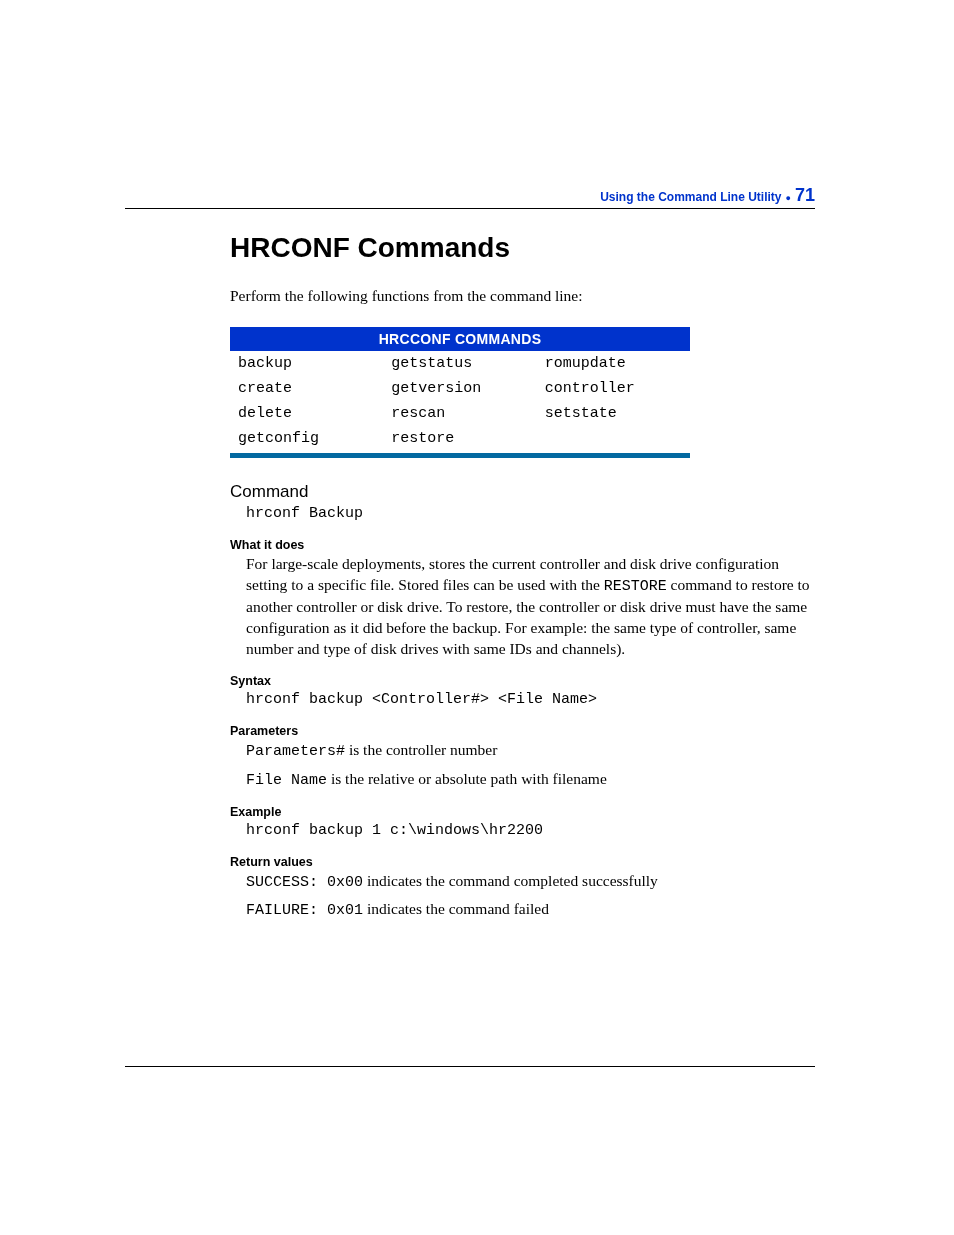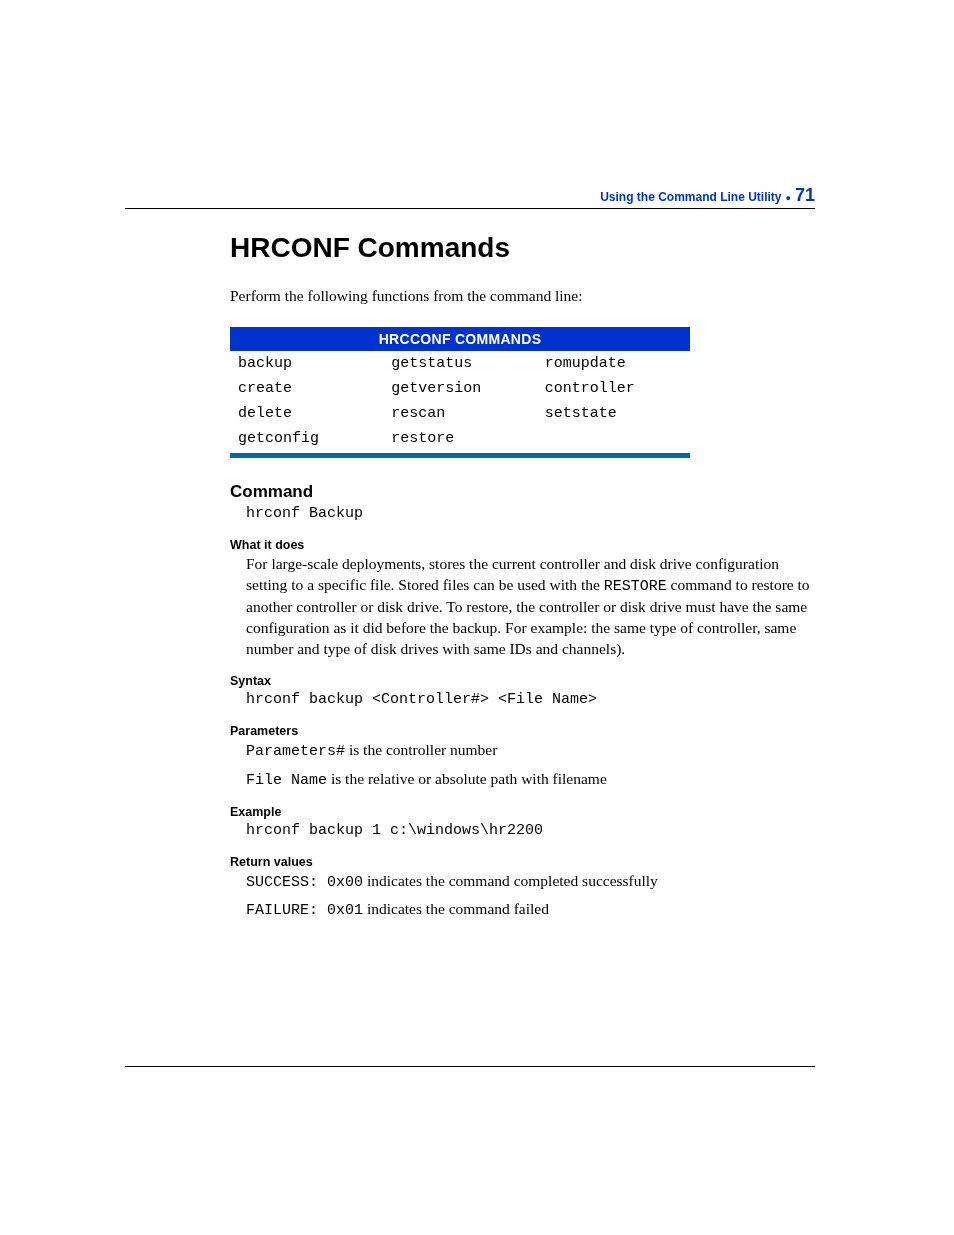--- a/index.html
+++ b/index.html
@@ -75,21 +75,21 @@
     font-size: 15px;
     padding: 4px 8px 4px 8px;
     width: 33%;
   }
   .cmd-table tr.last td {
     border-bottom: 5px solid #0369a1;
     padding-bottom: 6px;
   }
   h2 {
     font-family: Arial, Helvetica, sans-serif;
-    font-weight: bold;
+    font-weight: normal;
     font-size: 17px;
     margin: 22px 0 2px 0;
   }
   h3 {
     font-family: Arial, Helvetica, sans-serif;
     font-weight: bold;
     font-size: 12.5px;
     margin: 14px 0 2px 0;
   }
   .mono {

